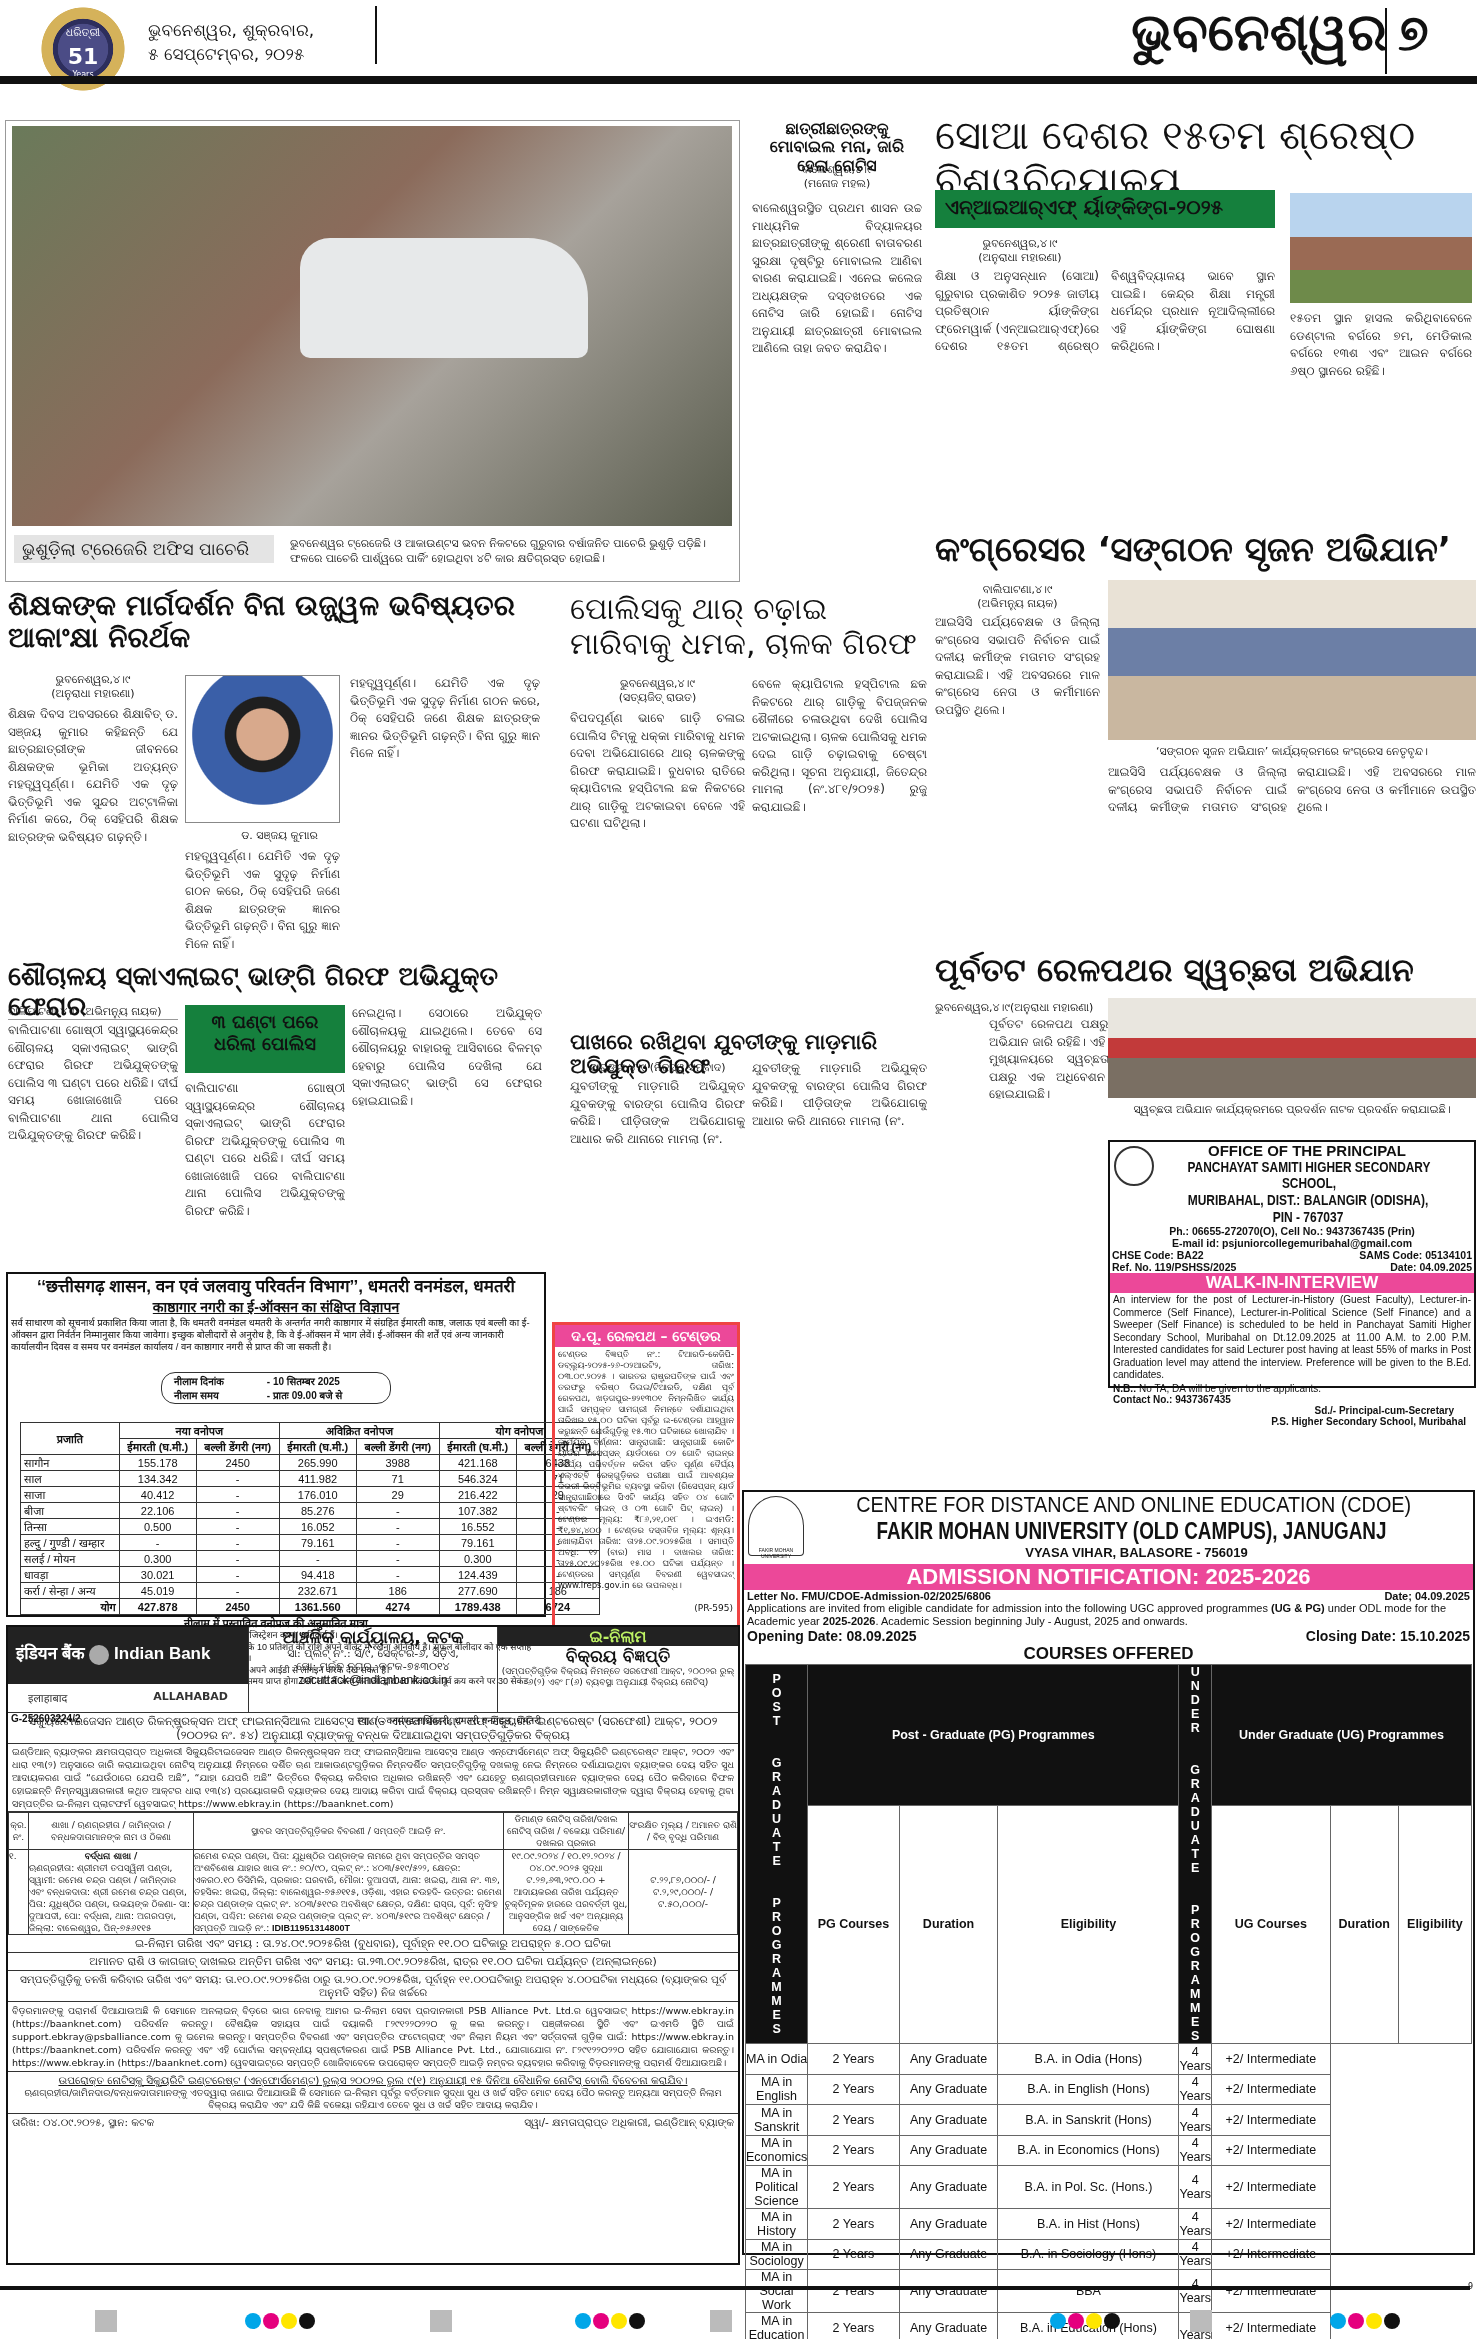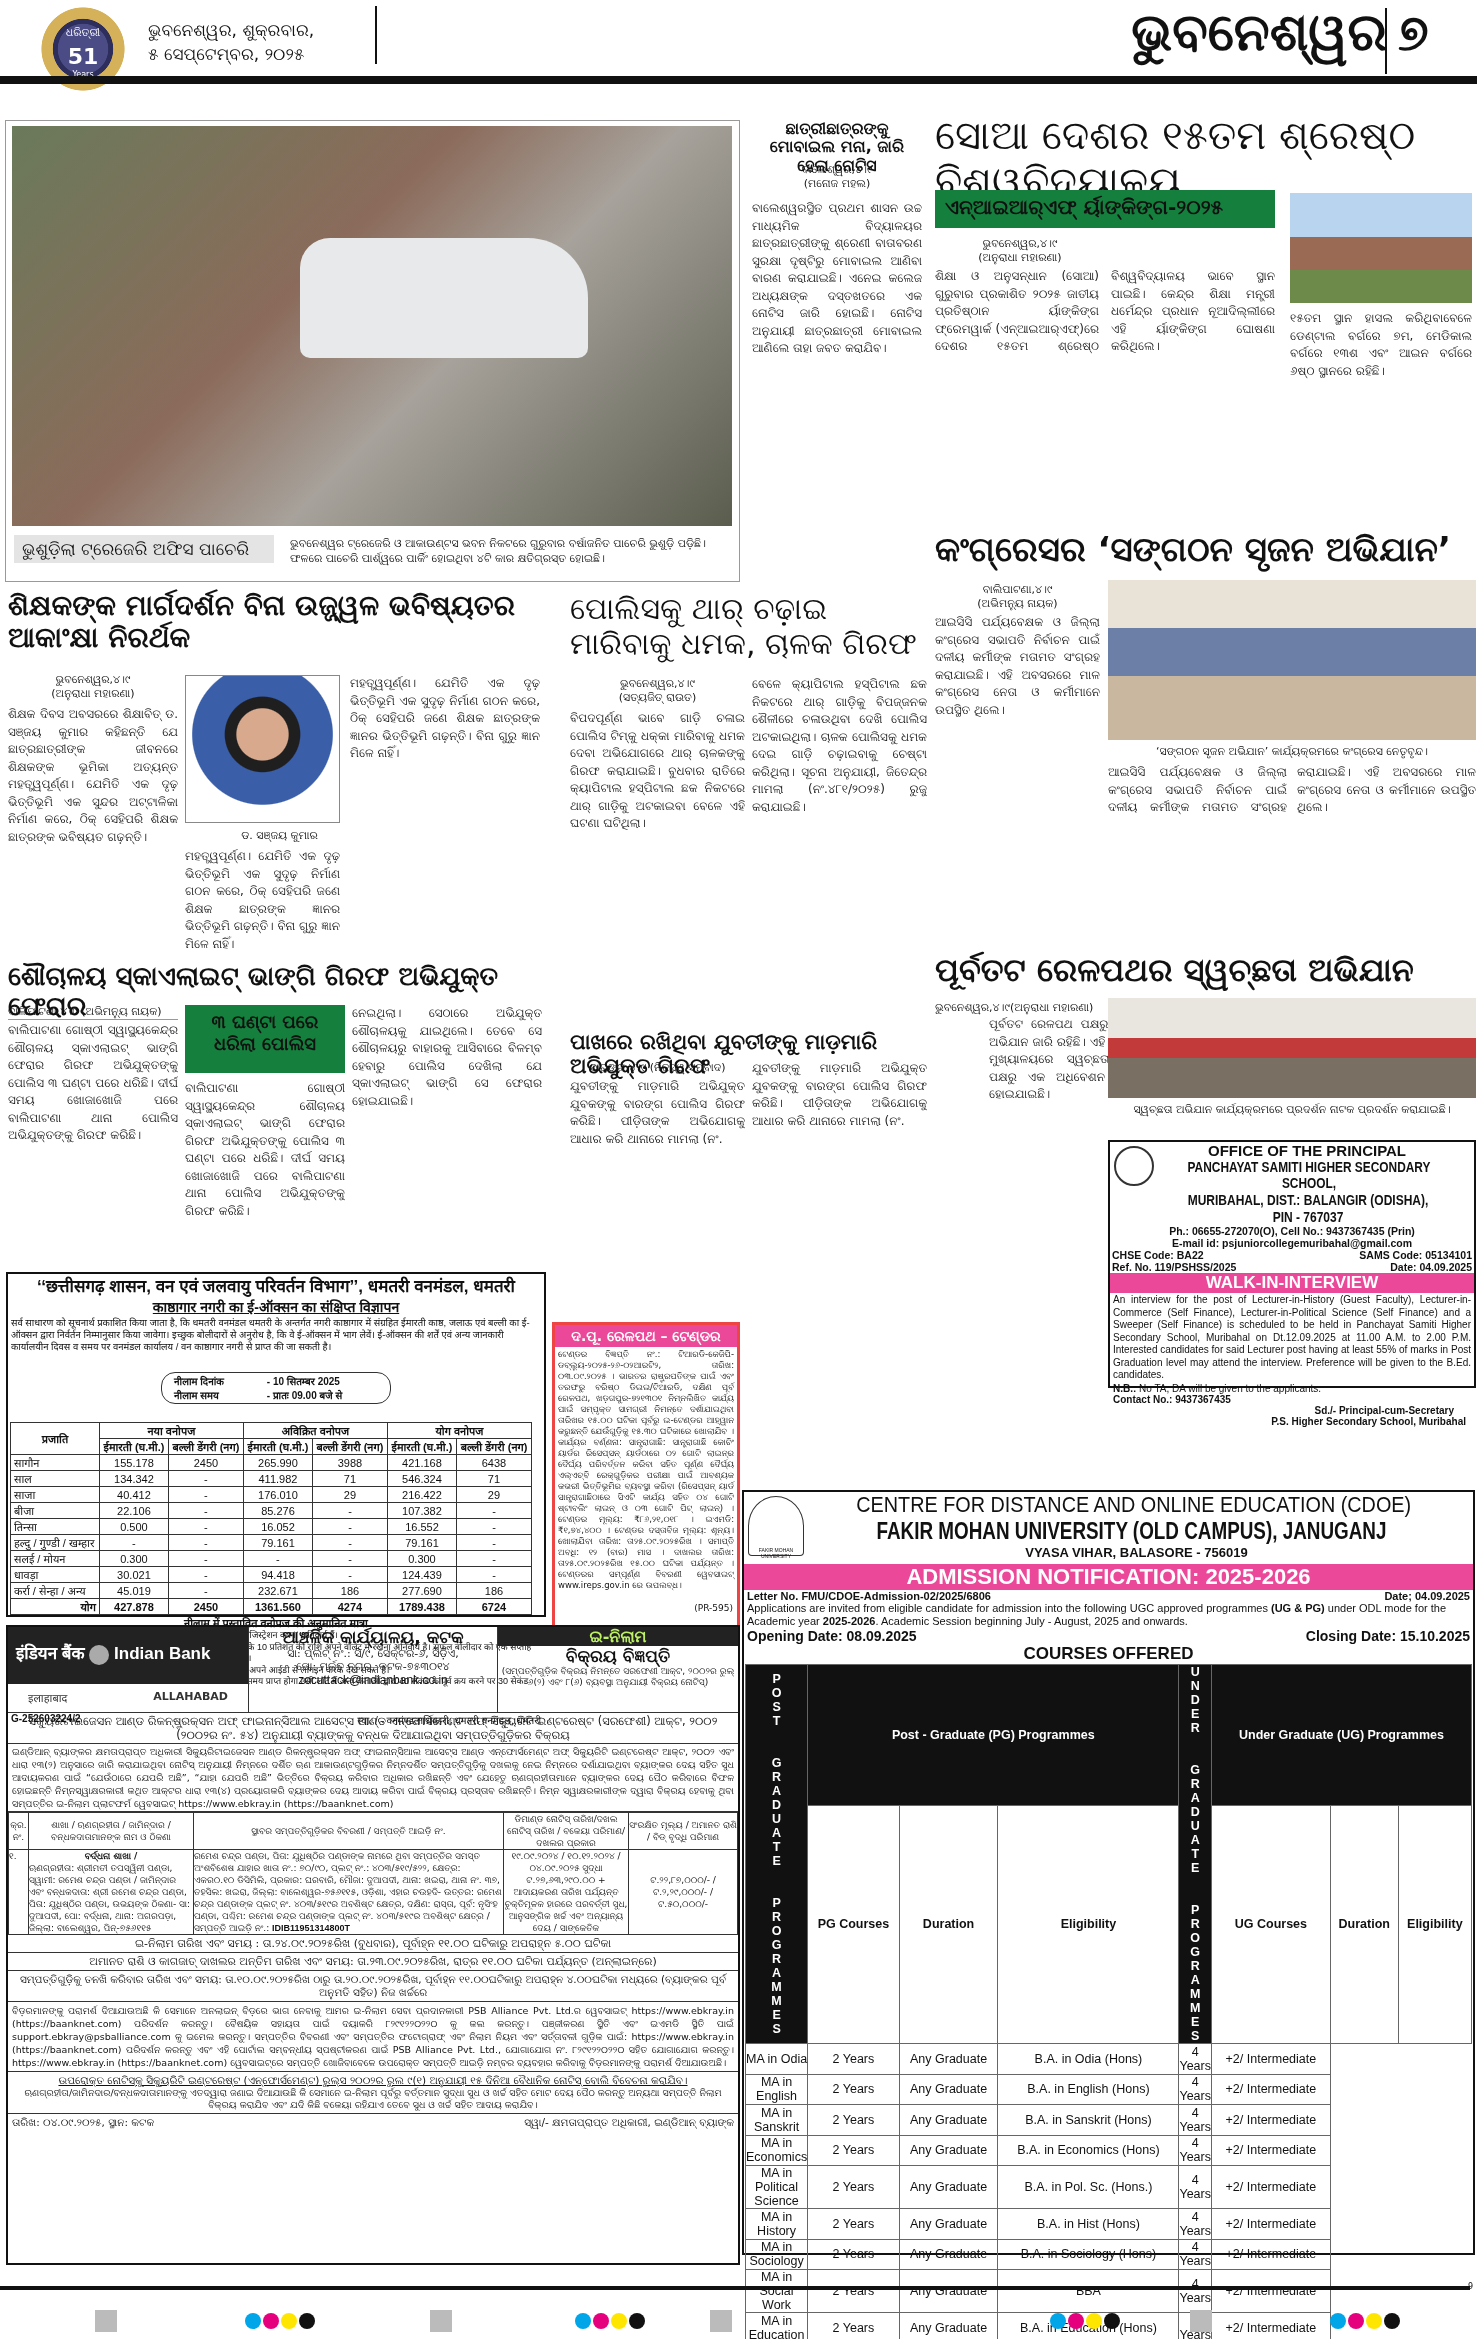--- a/index.html
+++ b/index.html
@@ -134,21 +134,21 @@
 </div>
 
 <div class="box" style="left:6px;top:1272px;width:540px;height:345px;border-width:2px;font-family:'Liberation Sans',sans-serif">
   <div style="text-align:center;font-size:17px;font-weight:bold">‘‘छत्तीसगढ़ शासन, वन एवं जलवायु परिवर्तन विभाग’’, धमतरी वनमंडल, धमतरी</div>
   <div style="text-align:center;font-size:14px;font-weight:bold;text-decoration:underline">काष्ठागार नगरी का ई-ऑक्सन का संक्षिप्त विज्ञापन</div>
   <div style="font-size:9.5px;line-height:12px;padding:1px 3px">सर्व साधारण को सूचनार्थ प्रकाशित किया जाता है, कि धमतरी वनमंडल धमतरी के अन्तर्गत नगरी काष्ठागार में संग्रहित ईमारती काष्ठ, जलाऊ एवं बल्ली का ई-ऑक्सन द्वारा निर्वर्तन निम्मानुसार किया जावेगा। इच्छुक बोलीदारों से अनुरोध है, कि वे ई-ऑक्सन में भाग लेवें। ई-ऑक्सन की शर्तें एवं अन्य जानकारी कार्यालयीन दिवस व समय पर वनमंडल कार्यालय / वन काष्ठागार नगरी से प्राप्त की जा सकती है।</div>
   <div style="margin:18px auto;width:230px;border:1px solid #333;border-radius:14px;font-size:10px;font-weight:bold;padding:1px 12px">
     <div><span style="display:inline-block;width:90px">नीलाम दिनांक</span> - <span>10 सितम्बर 2025</span></div>
     <div><span style="display:inline-block;width:90px">नीलाम समय</span> - <span>प्रातः 09.00 बजे से</span></div>
   </div>
-  <table class="hindi" style="width:522px;margin-left:2px">
+  <table class="hindi" style="width:580px;margin-left:12px">
     <thead>
       <tr>
           <th rowspan="2">प्रजाति</th>
         <th colspan="2">नया वनोपज</th>
         <th colspan="2">अविक्रित वनोपज</th>
         <th colspan="2">योग वनोपज</th>
         </tr>
       <tr>
         <th>ईमारती (घ.मी.)</th>
         <th>बल्ली डेंगरी (नग)</th>

